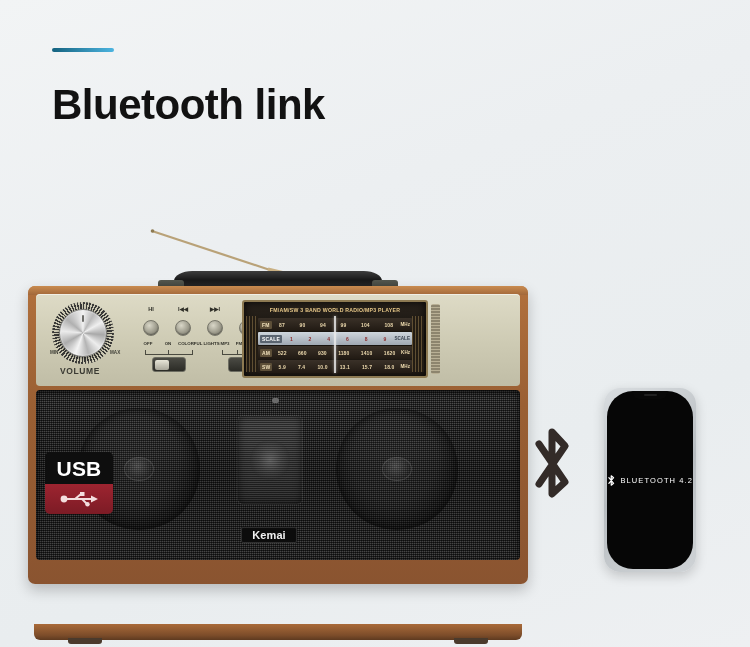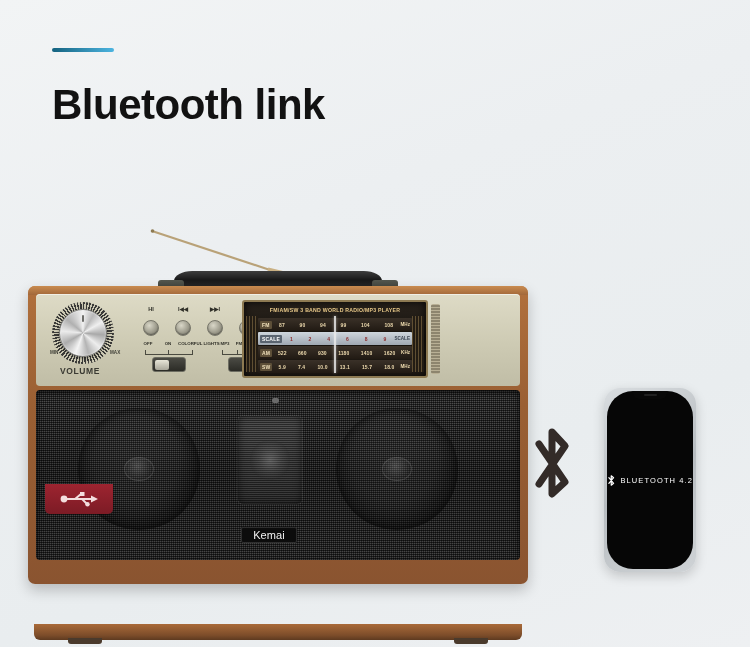--- a/index.html
+++ b/index.html
@@ -434,21 +434,21 @@
     border: 1px solid #2e2e2e;
     border-radius: 2px;
     display: flex;
     align-items: center;
     justify-content: center;
     z-index: 4;
   }
   .brand span {
     color: #f2f2f2;
     font-size: 11px;
-    font-weight: normal;
+    font-weight: bold;
     letter-spacing: 0.1px;
     line-height: 1;
   }
 
   
   .base {
     position: absolute;
     left: 6px;
     top: 338px;
     width: 488px;
@@ -683,20 +683,23 @@
         <div class="woofer" style="left:300px; top:18px; width:122px; height:122px;">
           <div class="cap"></div>
         </div>
         <div class="tweeter">
           <div class="burst"></div>
         </div>
         <div class="led-dot"></div>
       </div>
 
       <div class="usb-badge">
+        <div class="usb-top">
+          <span>USB</span>
+        </div>
         <div class="usb-bot">
           <svg width="40" height="16" viewBox="0 0 40 16">
             <circle cx="5" cy="8" r="3.4" fill="#f3dede"></circle>
             <line x1="5" y1="8" x2="34" y2="8" stroke="#f3dede" stroke-width="2"></line>
             <polygon points="39,8 32,4.5 32,11.5" fill="#f3dede"></polygon>
             <line x1="16" y1="8" x2="22" y2="3" stroke="#f3dede" stroke-width="2"></line>
             <rect x="21" y="1" width="4.5" height="4" fill="#f3dede"></rect>
             <line x1="23" y1="8" x2="28" y2="13" stroke="#f3dede" stroke-width="2"></line>
             <circle cx="28.5" cy="13.2" r="2.2" fill="#f3dede"></circle>
           </svg>

